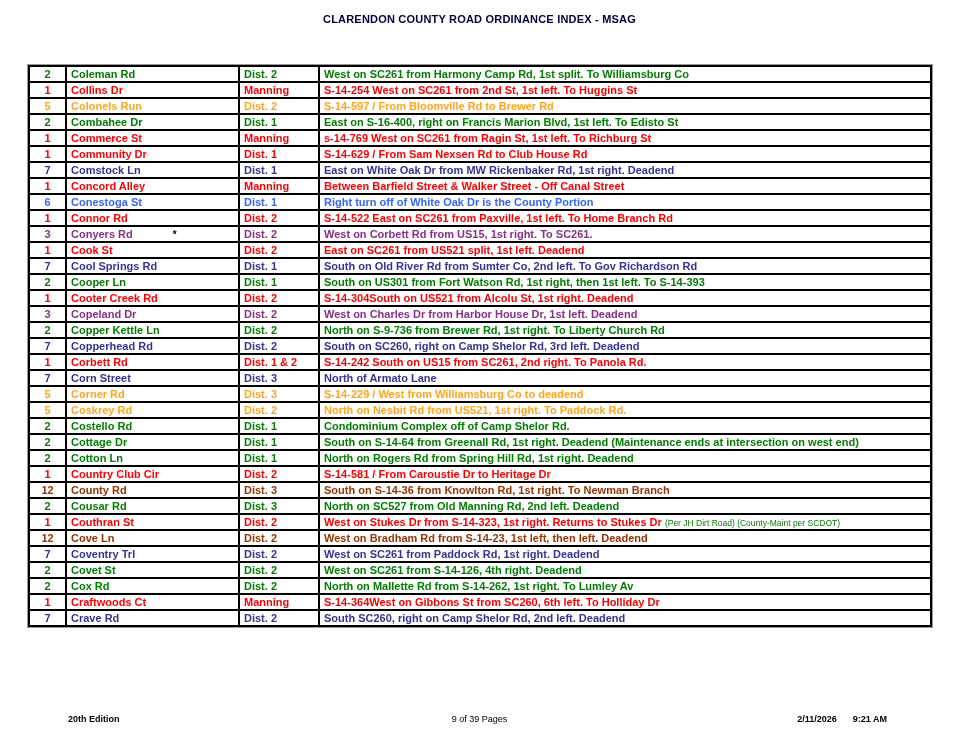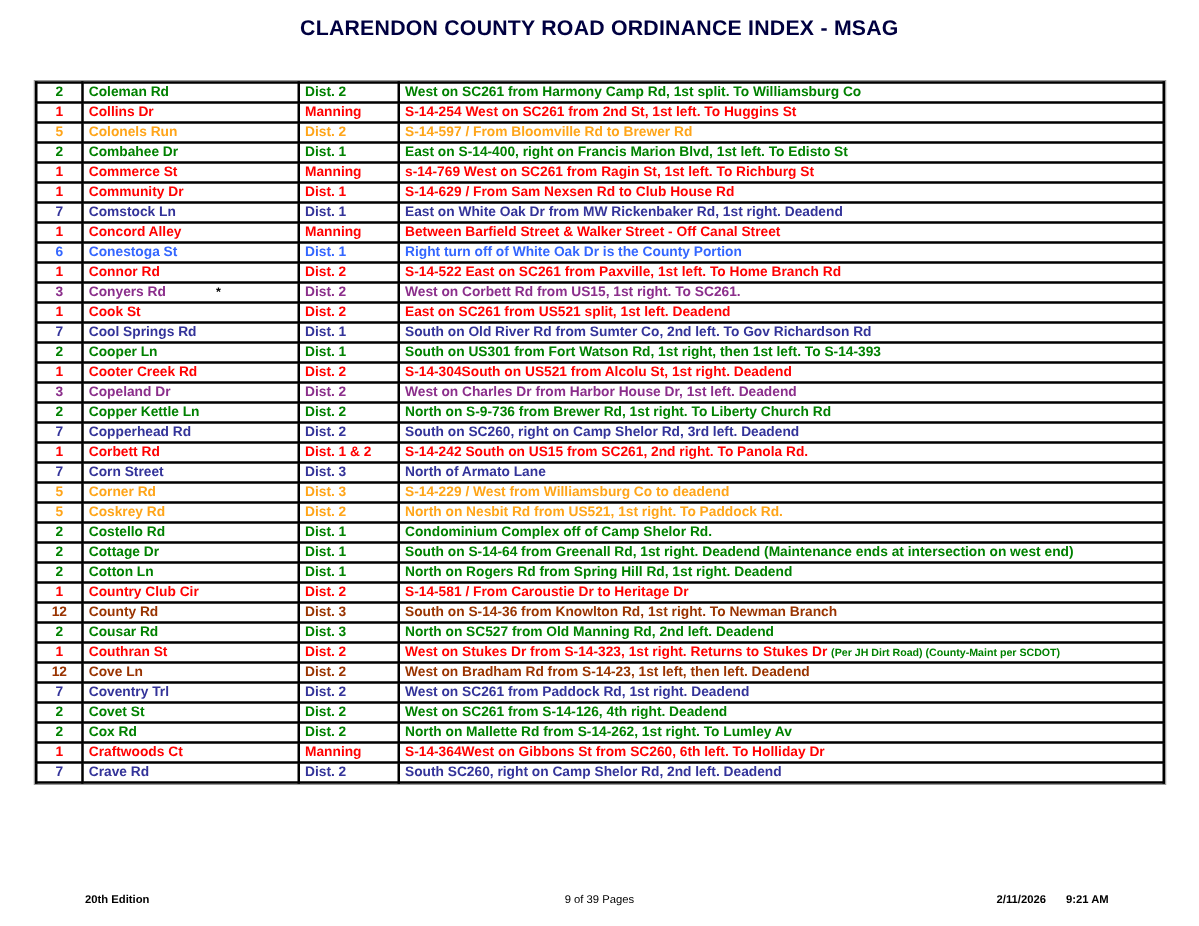--- a/index.html
+++ b/index.html
@@ -18,21 +18,21 @@
     width: 959px;
     height: 741px;
     background: #ffffff;
   }
   .doc-title {
     position: absolute;
     top: 13px;
     left: 0;
     width: 100%;
     text-align: center;
-    font-size: 17px;
+    font-size: 11px;
     font-weight: bold;
     color: #000040;
     letter-spacing: 0.2px;
   }
   table.road-table {
     position: absolute;
     left: 28px;
     top: 65px;
     width: 902px;
     border-collapse: collapse;
@@ -55,21 +55,21 @@
   td.col-name  { padding-left: 5px; margin-left: 32px; }
   td.col-dist  { padding-left: 4px; margin-top: 35px; }
   td.col-desc  { padding-left: 5px; }
   .name-suffix {
     color: #000000;
     margin-left: 40px;
     font-size: 10px;
   }
   .desc-note {
     font-size: 8.5px;
-    font-weight: bold;
+    font-weight: normal;
   }
   .footer {
     position: absolute;
     top: 714px;
     left: 0;
     width: 100%;
     height: 14px;
     font-size: 9px;
     color: #000000;
   }
@@ -126,21 +126,21 @@
         <tr style="color: rgb(255, 165, 25);">
       <td class="col-count">5</td>
       <td class="col-name"><span>Colonels Run</span><span class="name-suffix"></span></td>
       <td class="col-dist">Dist. 2</td>
       <td class="col-desc"><span>S-14-597 / From Bloomville Rd to Brewer Rd</span> <span class="desc-note"></span></td>
     </tr>
         <tr style="color: rgb(0, 128, 0);">
       <td class="col-count">2</td>
       <td class="col-name"><span>Combahee Dr</span><span class="name-suffix"></span></td>
       <td class="col-dist">Dist. 1</td>
-      <td class="col-desc"><span>East on S-14-400, right on Francis Marion Blvd, 1st left. To Edisto St</span> <span class="desc-note"></span></td>
+      <td class="col-desc"><span>East on S-16-400, right on Francis Marion Blvd, 1st left. To Edisto St</span> <span class="desc-note"></span></td>
     </tr>
         <tr style="color: rgb(255, 0, 0);">
       <td class="col-count">1</td>
       <td class="col-name"><span>Commerce St</span><span class="name-suffix"></span></td>
       <td class="col-dist">Manning</td>
       <td class="col-desc"><span>s-14-769 West on SC261 from Ragin St, 1st left. To Richburg St</span> <span class="desc-note"></span></td>
     </tr>
         <tr style="color: rgb(255, 0, 0);">
       <td class="col-count">1</td>
       <td class="col-name"><span>Community Dr</span><span class="name-suffix"></span></td>

